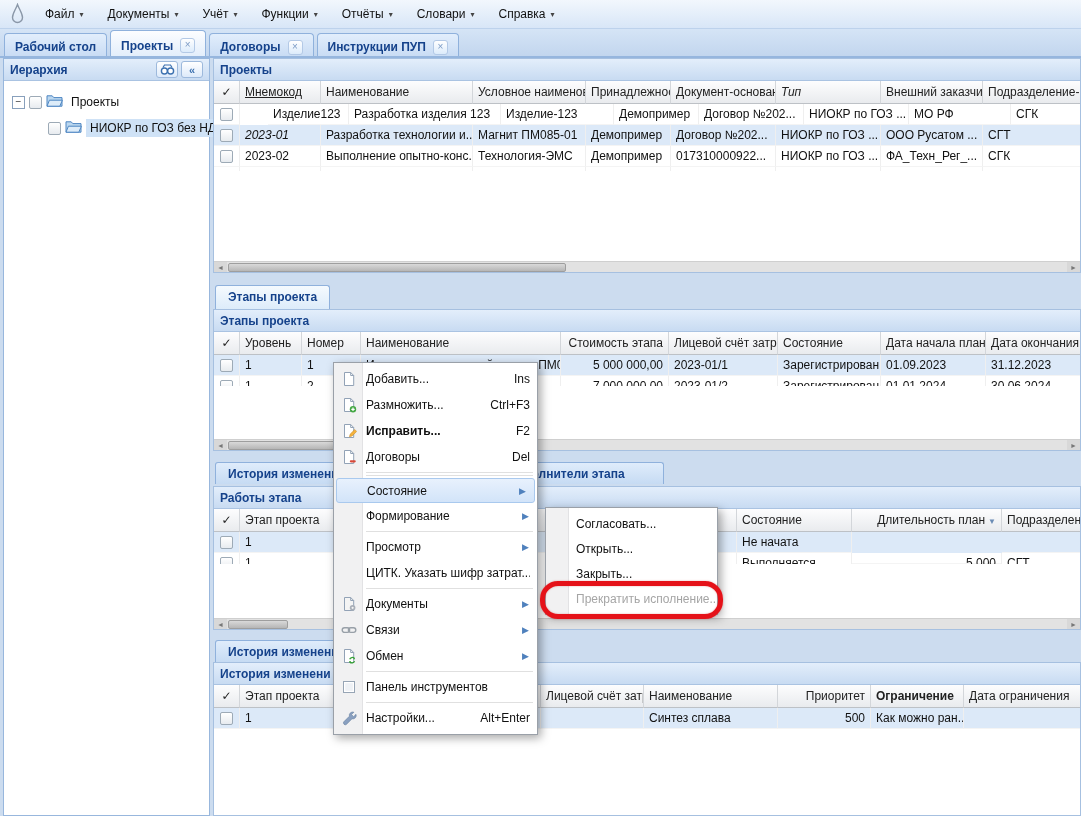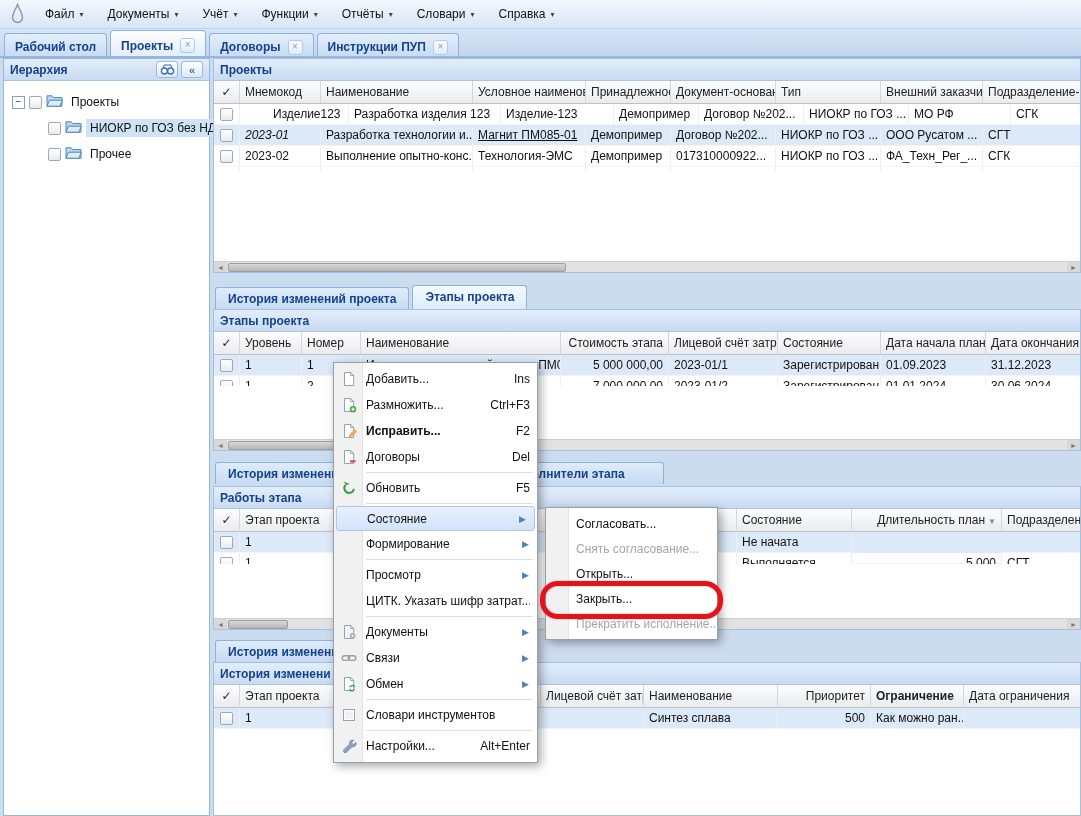--- a/index.html
+++ b/index.html
@@ -200,45 +200,37 @@
     </div>
     <div class="tree-children">
       <div class="tree-row">
         <span class="checkbox"></span>
         <span><svg width="17" height="13" viewBox="0 0 17 13">
               <path d="M1 1.8h5.2l1.6 1.8H16v8.6H1z" fill="#bcd8f0" stroke="#4e86c2"></path>
               <path d="M1 12.2l2.4-6h13l-2.6 6z" fill="#ddecf9" stroke="#4e86c2"></path>
             </svg></span>
         <span class="tree-label selected">НИОКР по ГОЗ без НДС</span>
       </div>
-      <div class="tree-row">
-        <span class="checkbox"></span>
-        <span><svg width="17" height="13" viewBox="0 0 17 13">
-              <path d="M1 1.8h5.2l1.6 1.8H16v8.6H1z" fill="#bcd8f0" stroke="#4e86c2"></path>
-              <path d="M1 12.2l2.4-6h13l-2.6 6z" fill="#ddecf9" stroke="#4e86c2"></path>
-            </svg></span>
-        <span class="tree-label">Прочее</span>
-      </div>
     </div>
   </div>
 </div>
 
 <div class="section" id="sec-projects">
   <div class="panel-header">
       <span>Проекты</span>
     </div>
   <div class="tbl">
       <div class="thead">
         <div class="th cbc">✓</div>
-        <div class="th" style="width: 81px;"><span>Мнемокод</span></div>
+        <div class="th" style="width: 81px; text-decoration: underline;"><span>Мнемокод</span></div>
         <div class="th" style="width: 152px;"><span>Наименование</span></div>
         <div class="th" style="width: 113px;"><span>Условное наименова</span></div>
         <div class="th" style="width: 85px;"><span>Принадлежность</span></div>
         <div class="th" style="width: 105px;"><span>Документ-основан</span></div>
-        <div class="th" style="width: 105px;"><span>Тип</span></div>
+        <div class="th" style="width: 105px; font-style: italic;"><span>Тип</span></div>
         <div class="th" style="width: 102px;"><span>Внешний заказчик</span></div>
         <div class="th" style="width: 99px;"><span>Подразделение-от</span></div>
       </div>
       <div class="tr">
         <div class="td cbc">
           <span class="checkbox"></span>
         </div>
         <div class="td" style="width: 81px; margin-left: 28px;">Изделие123</div>
         <div class="td" style="width: 152px;">Разработка изделия 123</div>
         <div class="td" style="width: 113px;">Изделие-123</div>
@@ -247,21 +239,21 @@
         <div class="td" style="width: 105px;">НИОКР по ГОЗ ...</div>
         <div class="td" style="width: 102px;">МО РФ</div>
         <div class="td" style="width: 99px;">СГК</div>
       </div>
       <div class="tr sel">
         <div class="td cbc">
           <span class="checkbox"></span>
         </div>
         <div class="td" style="width: 81px; font-style: italic;">2023-01</div>
         <div class="td" style="width: 152px;">Разработка технологии и...</div>
-        <div class="td" style="width: 113px; text-decoration: underline;">Магнит ПМ085-01</div>
+        <div class="td" style="width: 113px;">Магнит ПМ085-01</div>
         <div class="td" style="width: 85px;">Демопример</div>
         <div class="td" style="width: 105px;">Договор №202...</div>
         <div class="td" style="width: 105px;">НИОКР по ГОЗ ...</div>
         <div class="td" style="width: 102px;">ООО Русатом ...</div>
         <div class="td" style="width: 99px;">СГТ</div>
       </div>
       <div class="tr">
         <div class="td cbc">
           <span class="checkbox"></span>
         </div>
@@ -291,21 +283,20 @@
   <div class="tfill"></div>
   <div class="hscroll">
     <span class="hs-btn">◄</span>
     <span class="hs-thumb" style="width:338px;"></span>
     <span style="flex:1"></span>
     <span class="hs-btn">►</span>
   </div>
 </div>
 
 <div class="subtabs" id="tabs1">
-    <div class="stab">История изменений проекта</div>
     <div class="stab active">Этапы проекта</div>
   </div>
 
 <div class="section" id="sec-stages">
   <div class="panel-header">
       <span>Этапы проекта</span>
     </div>
   <div class="tbl">
       <div class="thead">
         <div class="th cbc">✓</div>
@@ -476,30 +467,20 @@
         <svg width="16" height="16" viewBox="0 0 16 16">
           <path d="M3.5 1.5h6.2l3 3v10H3.5z" fill="#fff" stroke="#92a2b6"></path>
           <path d="M9.7 1.5v3h3" fill="none" stroke="#92a2b6"></path>
           <rect x="8.8" y="11.2" width="6" height="2.2" rx="1.1" fill="#d84a3a"></rect>
         </svg>
       </span>
       <span class="cm-label">Договоры</span>
       <span class="cm-short">Del</span>
     </div>
     <div class="cm-sep"></div>
-    <div class="cm-item">
-      <span class="mi-icon">
-        <svg width="16" height="16" viewBox="0 0 16 16">
-          <path d="M12.9 8.8A4.8 4.8 0 114.6 4.9" fill="none" stroke="#3aa23a" stroke-width="2.1"></path>
-          <path d="M2.9 1.4l2 3.8 3.7-1.3z" fill="#3aa23a"></path>
-        </svg>
-      </span>
-      <span class="cm-label">Обновить</span>
-      <span class="cm-short">F5</span>
-    </div>
     <div class="cm-sep"></div>
     <div class="cm-item hl">
       <span class="mi-icon"></span>
       <span class="cm-label">Состояние</span>
       <span class="cm-arrow">▶</span>
     </div>
     <div class="cm-item">
       <span class="mi-icon"></span>
       <span class="cm-label">Формирование</span>
       <span class="cm-arrow">▶</span>
@@ -552,40 +533,37 @@
       <span class="cm-arrow">▶</span>
     </div>
     <div class="cm-sep"></div>
     <div class="cm-item">
       <span class="mi-icon">
         <svg width="16" height="16" viewBox="0 0 16 16">
           <rect x="2.5" y="2.5" width="11" height="11" fill="#fff" stroke="#97a5b5"></rect>
           <rect x="4.2" y="4.2" width="7.6" height="7.6" fill="#eef1f5"></rect>
         </svg>
       </span>
-      <span class="cm-label">Словари инструментов</span>
+      <span class="cm-label">Панель инструментов</span>
     </div>
     <div class="cm-sep"></div>
     <div class="cm-item">
       <span class="mi-icon">
         <svg width="16" height="16" viewBox="0 0 16 16">
           <path d="M12.9 2.2a3.4 3.4 0 00-4.5 4L3 11.6a1.8 1.8 0 102.6 2.6l5.4-5.4a3.4 3.4 0 004-4.5L12.6 6.7 10.5 4.6z" fill="#8aa0c0" stroke="#65809f" stroke-width="0.6"></path>
         </svg>
       </span>
       <span class="cm-label">Настройки...</span>
       <span class="cm-short">Alt+Enter</span>
     </div>
   </div>
 <div class="submenu">
     <div class="sm-item">
       <span>Согласовать...</span>
     </div>
-    <div class="sm-item disabled">
-      <span>Снять согласование...</span>
-    </div>
     <div class="sm-item">
       <span>Открыть...</span>
     </div>
     <div class="sm-item">
       <span>Закрыть...</span>
     </div>
     <div class="sm-item disabled">
       <span>Прекратить исполнение...</span>
     </div>
   </div>

